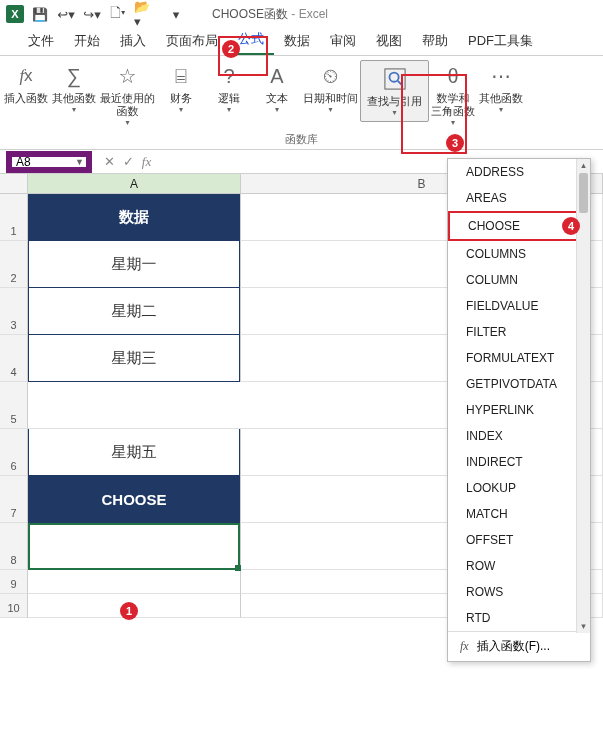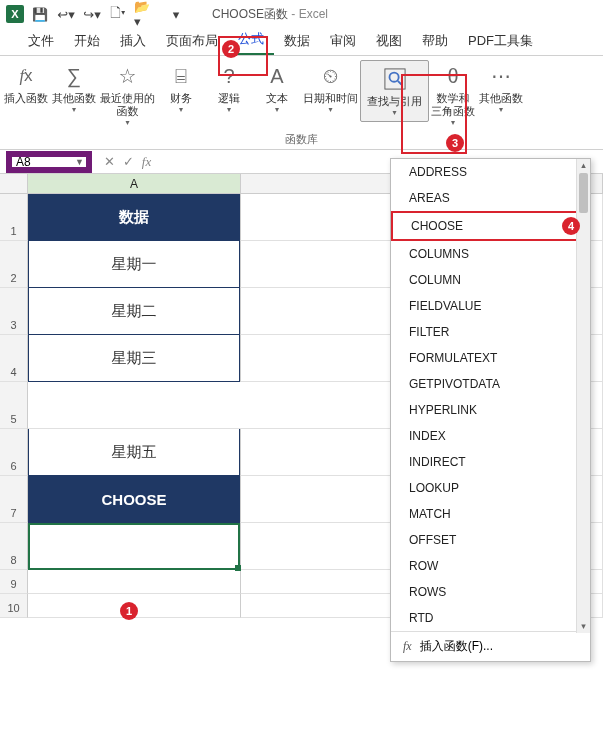--- a/index.html
+++ b/index.html
@@ -45,21 +45,21 @@
 .datacell { height: 47px; display: flex; align-items: center; justify-content: center; font-size: 15px; border: 1px solid #1f3864; border-top: none; background: #fff; color: #333; }
 .datacell.header { background: #1f3864; color: #fff; font-weight: bold; border-top: 1px solid #1f3864; }
 .datacell.choose { background: #1f3864; color: #fff; font-weight: bold; font-family: Arial; }
 
 .active-cell { border: 2px solid #217346 !important; position: relative; }
 .fillhandle { position: absolute; right: -3px; bottom: -3px; width: 6px; height: 6px; background: #217346; }
 
 .badge { width: 18px; height: 18px; border-radius: 50%; background: #d9232e; color: #fff; font-size: 11px; font-weight: bold; display: flex; align-items: center; justify-content: center; position: absolute; z-index: 50; }
 .redbox { position: absolute; border: 2px solid #d9232e; z-index: 40; pointer-events: none; }
 
-.dropdown { position: absolute; right: 12px; top: 158px; width: 201px; background: #fff; border: 1px solid #bbb; box-shadow: 2px 2px 6px rgba(0,0,0,.2); z-index: 60; }
+.dropdown { position: absolute; right: 12px; top: 158px; width: 144px; background: #fff; border: 1px solid #bbb; box-shadow: 2px 2px 6px rgba(0,0,0,.2); z-index: 60; }
 .dd-list { max-height: 540px; overflow-y: auto; }
 .dd-item { font-size: 12px; padding: 6px 18px; color: #222; cursor: pointer; position: relative; }
 .dd-item.boxed-item { border: 2px solid #d9232e; }
 .dd-footer { border-top: 1px solid #ddd; padding: 6px 12px; font-size: 12px; display: flex; align-items: center; gap: 8px; }
 .dd-footer .fx2 { font-style: italic; font-family: serif; color: #555; }
 .dd-scroll { position: absolute; right: 0; top: 0; bottom: 28px; width: 14px; background: #f0f0f0; border-left: 1px solid #ddd; }
 .dd-thumb { position: absolute; top: 2px; left: 2px; right: 2px; height: 40px; background: #c0c0c0; border-radius: 2px; }
 .dd-arr { position: absolute; left: 0; right: 0; height: 13px; text-align: center; font-size: 9px; color: #666; line-height: 13px; }
 </style>
 </head>

